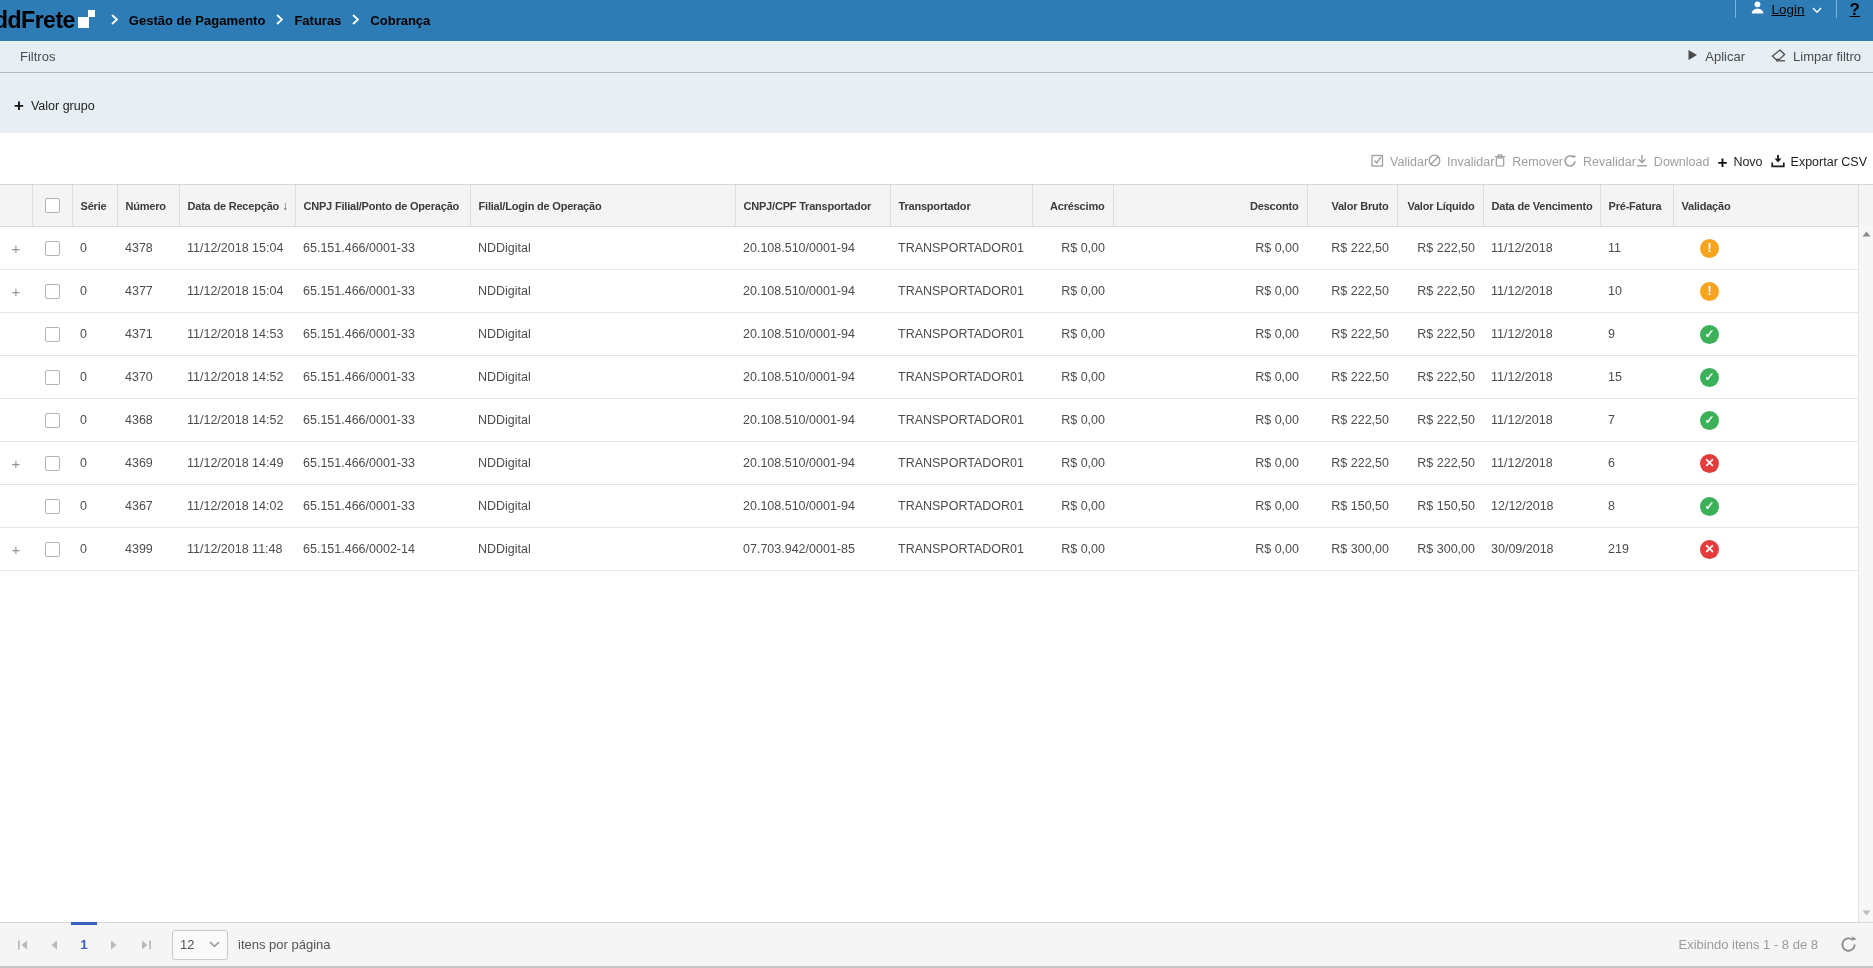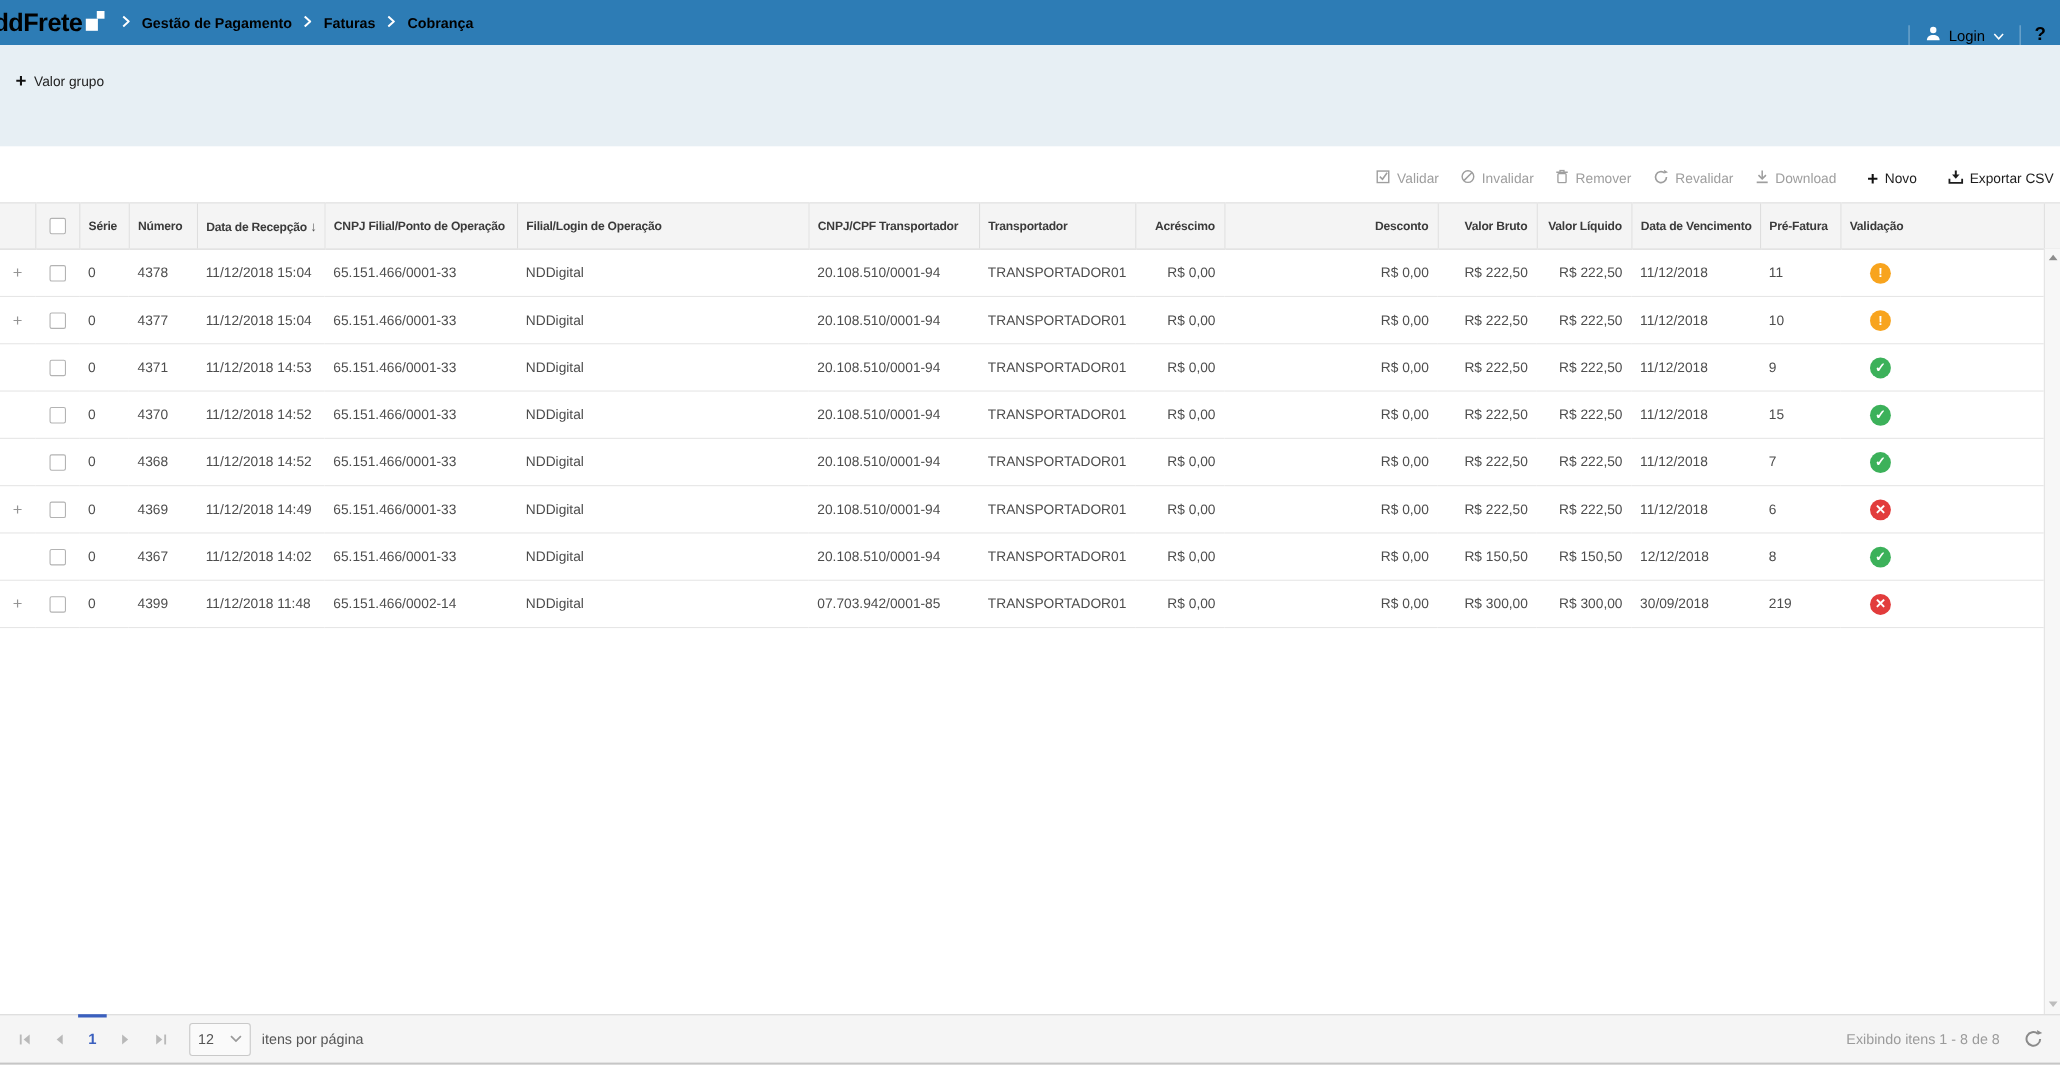--- a/index.html
+++ b/index.html
@@ -10,42 +10,42 @@
   .topbar { position:absolute; top:0; left:0; width:100%; height:41px; background:#2d7cb5;
             display:flex; align-items:center; color:#000000; }
   .logo { display:flex; align-items:flex-end; margin-left:-6px; cursor:pointer; }
   .logo-text { font-size:23px; font-weight:bold; letter-spacing:-0.5px; line-height:1; }
   .logo-mark { position:relative; width:17px; height:18px; margin-left:3px; margin-bottom:4px; }
   .logo-mark i { position:absolute; background:#fff; display:block; }
   .logo-mark .sq1 { left:0; bottom:0; width:11px; height:11px; }
   .logo-mark .sq2 { right:0; top:0; width:7px; height:7px; }
   .breadcrumb { display:flex; align-items:center; gap:11px; margin-left:16px; font-size:13px; font-weight:bold; }
   .crumb { cursor:pointer; white-space:nowrap; }
-  .topbar-right { margin-left:auto; display:flex; align-items:flex-end; height:100%; }
+  .topbar-right { margin-left:auto; display:flex; align-items:flex-start; height:100%;text-decoration:underline; }
   .login { display:flex; align-items:center; gap:7px; padding:0 14px;
            border-left:1px solid rgba(255,255,255,.4); border-right:1px solid rgba(255,255,255,.4);
            font-size:13.5px; cursor:pointer; }
   .help { display:flex; align-items:center; justify-content:center; padding:0 13px;
           font-size:17px; font-weight:bold; cursor:pointer; }
 
   
   .filters { position:absolute; top:41px; left:0; width:100%; height:92px; background:#e7eff4; }
   .filters-row1 { display:flex; align-items:center; height:32px; padding:0 12px 0 20px;
                   border-bottom:1px solid #aeb9c1; }
   .filters-title { font-size:13px; color:#4a4a4a; }
   .filters-actions { margin-left:auto; display:flex; align-items:center; gap:26px; }
   .f-act { display:inline-flex; align-items:center; gap:7px; font-size:13px; color:#4a4a4a;
            background:none; border:none; cursor:pointer; font-family:inherit; }
   .new-group { display:inline-flex; align-items:center; gap:7px; margin:24px 0 0 14px;
                background:none; border:none; cursor:pointer; font-family:inherit;
                font-size:12.5px; color:#222; }
   .new-group .plus, .tb-new .plus { font-size:17px; font-weight:bold; color:#111; line-height:1; }
 
   
-  .toolbar { position:absolute; top:150px; right:6px; height:24px; display:flex; align-items:center; gap:20px; }
+  .toolbar { position:absolute; top:150px; right:6px; height:24px; display:flex; align-items:center; }
   .tbtn { display:inline-flex; align-items:center; gap:6px; font-size:12.5px; background:none; border:none;
           font-family:inherit; cursor:pointer; white-space:nowrap; }
   .tbtn.dis { color:#9e9e9e; cursor:default; }
   .tbtn.act { color:#1d1d1d; }
   .tb-new { margin-left:8px; }
   .tb-export { margin-left:8px;justify-content:flex-end; }
 
   
   .grid { position:absolute; top:184px; left:0; }
   table { border-collapse:collapse; table-layout:fixed; width:1873px; }
@@ -130,20 +130,38 @@
               <path d="M1 1 L5 5.3 L9 1" fill="none" stroke="#fff" stroke-width="1.4"></path>
             </svg></span>
       </div>
       <div class="help">
           <span>?</span>
         </div>
     </div>
   </header>
 
   <section class="filters">
+    <div class="filters-row1">
+      <span class="filters-title">Filtros</span>
+      <div class="filters-actions">
+        <button class="f-act">
+          <span><svg width="11" height="12" viewBox="0 0 11 12">
+                <path d="M1.5 1 L10 6 L1.5 11 Z" fill="#4a4a4a"></path>
+              </svg></span>
+          <span>Aplicar</span>
+        </button>
+        <button class="f-act">
+          <span><svg width="15" height="13" viewBox="0 0 15 13">
+                <path d="M9 1 L13.6 5.6 L8.4 10.4 H4.8 L1.4 7 Z" fill="none" stroke="#4a4a4a" stroke-width="1.3"></path>
+                <line x1="5" y1="11.8" x2="14" y2="11.8" stroke="#4a4a4a" stroke-width="1.3"></line>
+              </svg></span>
+          <span>Limpar filtro</span>
+        </button>
+      </div>
+    </div>
     <button class="new-group">
       <span class="plus">+</span>
       <span>Valor grupo</span>
     </button>
   </section>
 
   <div class="toolbar">
     <button class="tbtn dis">
       <span><svg width="13" height="13" viewBox="0 0 13 13">
             <rect x="1" y="1.5" width="10.5" height="10.5" fill="none" stroke="#9e9e9e" stroke-width="1.3"></rect>

